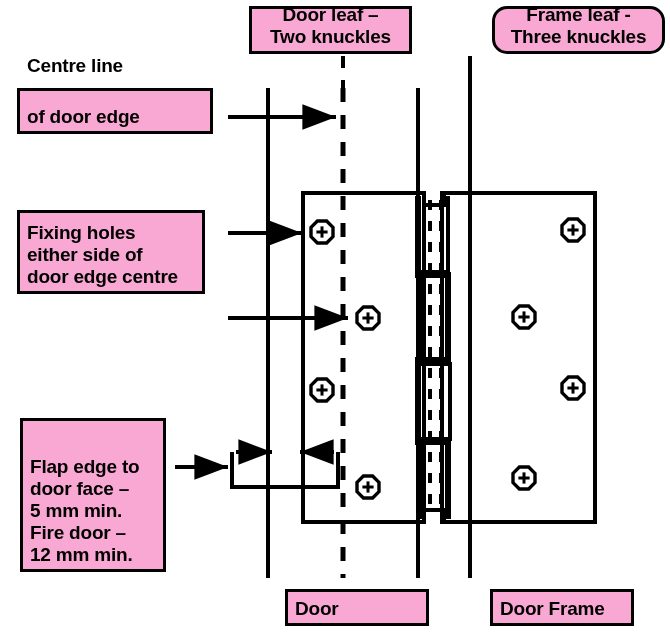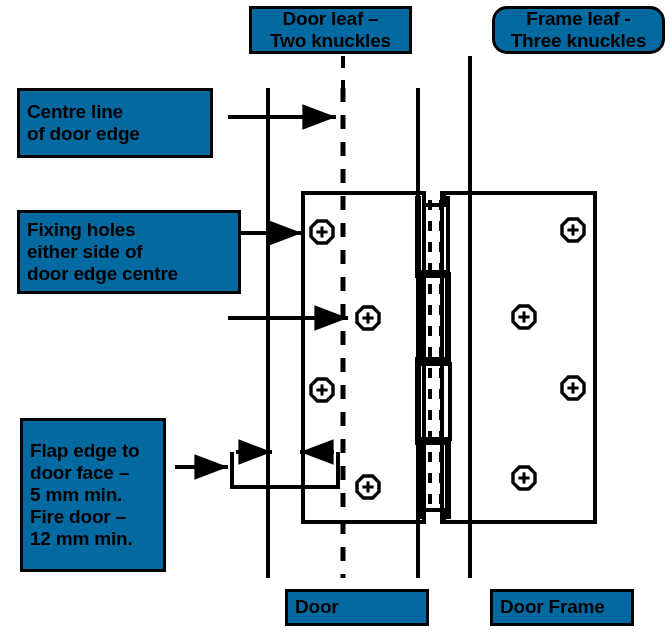--- a/index.html
+++ b/index.html
@@ -18,24 +18,24 @@
   #svgroot{
     position:absolute;
     left:0; top:0;
     width:670px;
     height:637px;
   }
   .callout{
     position:absolute;
     box-sizing:border-box;
     border:3px solid #000000;
-    background:#0369a1;
+    background:#f9a8d4;
     display:flex;
     flex-direction:column;
-    justify-content:center;
+    justify-content:flex-end;
     padding:3px 7px;
     font-size:19px;
     font-weight:bold;
     line-height:1.16;
     letter-spacing:-0.2px;
     white-space:nowrap;
   }
   .callout span{display:block;}
   .cap-center{align-items:center;text-align:center;}
   .cap-left{align-items:flex-start;text-align:left;}
@@ -182,26 +182,26 @@
   <div class="callout cap-center" style="left:249px; top:6px; width:163px; height:48px;">
     <span>Door leaf –</span>
     <span>Two knuckles</span>
   </div>
 
   <div class="callout cap-center" style="left:492px; top:6px; width:173px; height:48px;border-radius:15px;">
     <span>Frame leaf -</span>
     <span>Three knuckles</span>
   </div>
 
-  <div class="callout cap-left" style="left:17px; top:88px; width:196px; height:70px;">
+  <div class="callout cap-left" style="left:17px; top:88px; width:196px; height:46px;gap:29px;">
     <span>Centre line</span>
     <span>of door edge</span>
   </div>
 
-  <div class="callout cap-left" style="left:17px; top:210px; width:224px; height:84px;">
+  <div class="callout cap-left" style="left:17px; top:210px; width:188px; height:84px;">
     <span>Fixing holes</span>
     <span>either side of</span>
     <span>door edge centre</span>
   </div>
 
   <div class="callout cap-left" style="left:20px; top:418px; width:146px; height:154px;">
     <span>Flap edge to</span>
     <span>door face –</span>
     <span>5 mm min.</span>
     <span>Fire door –</span>

